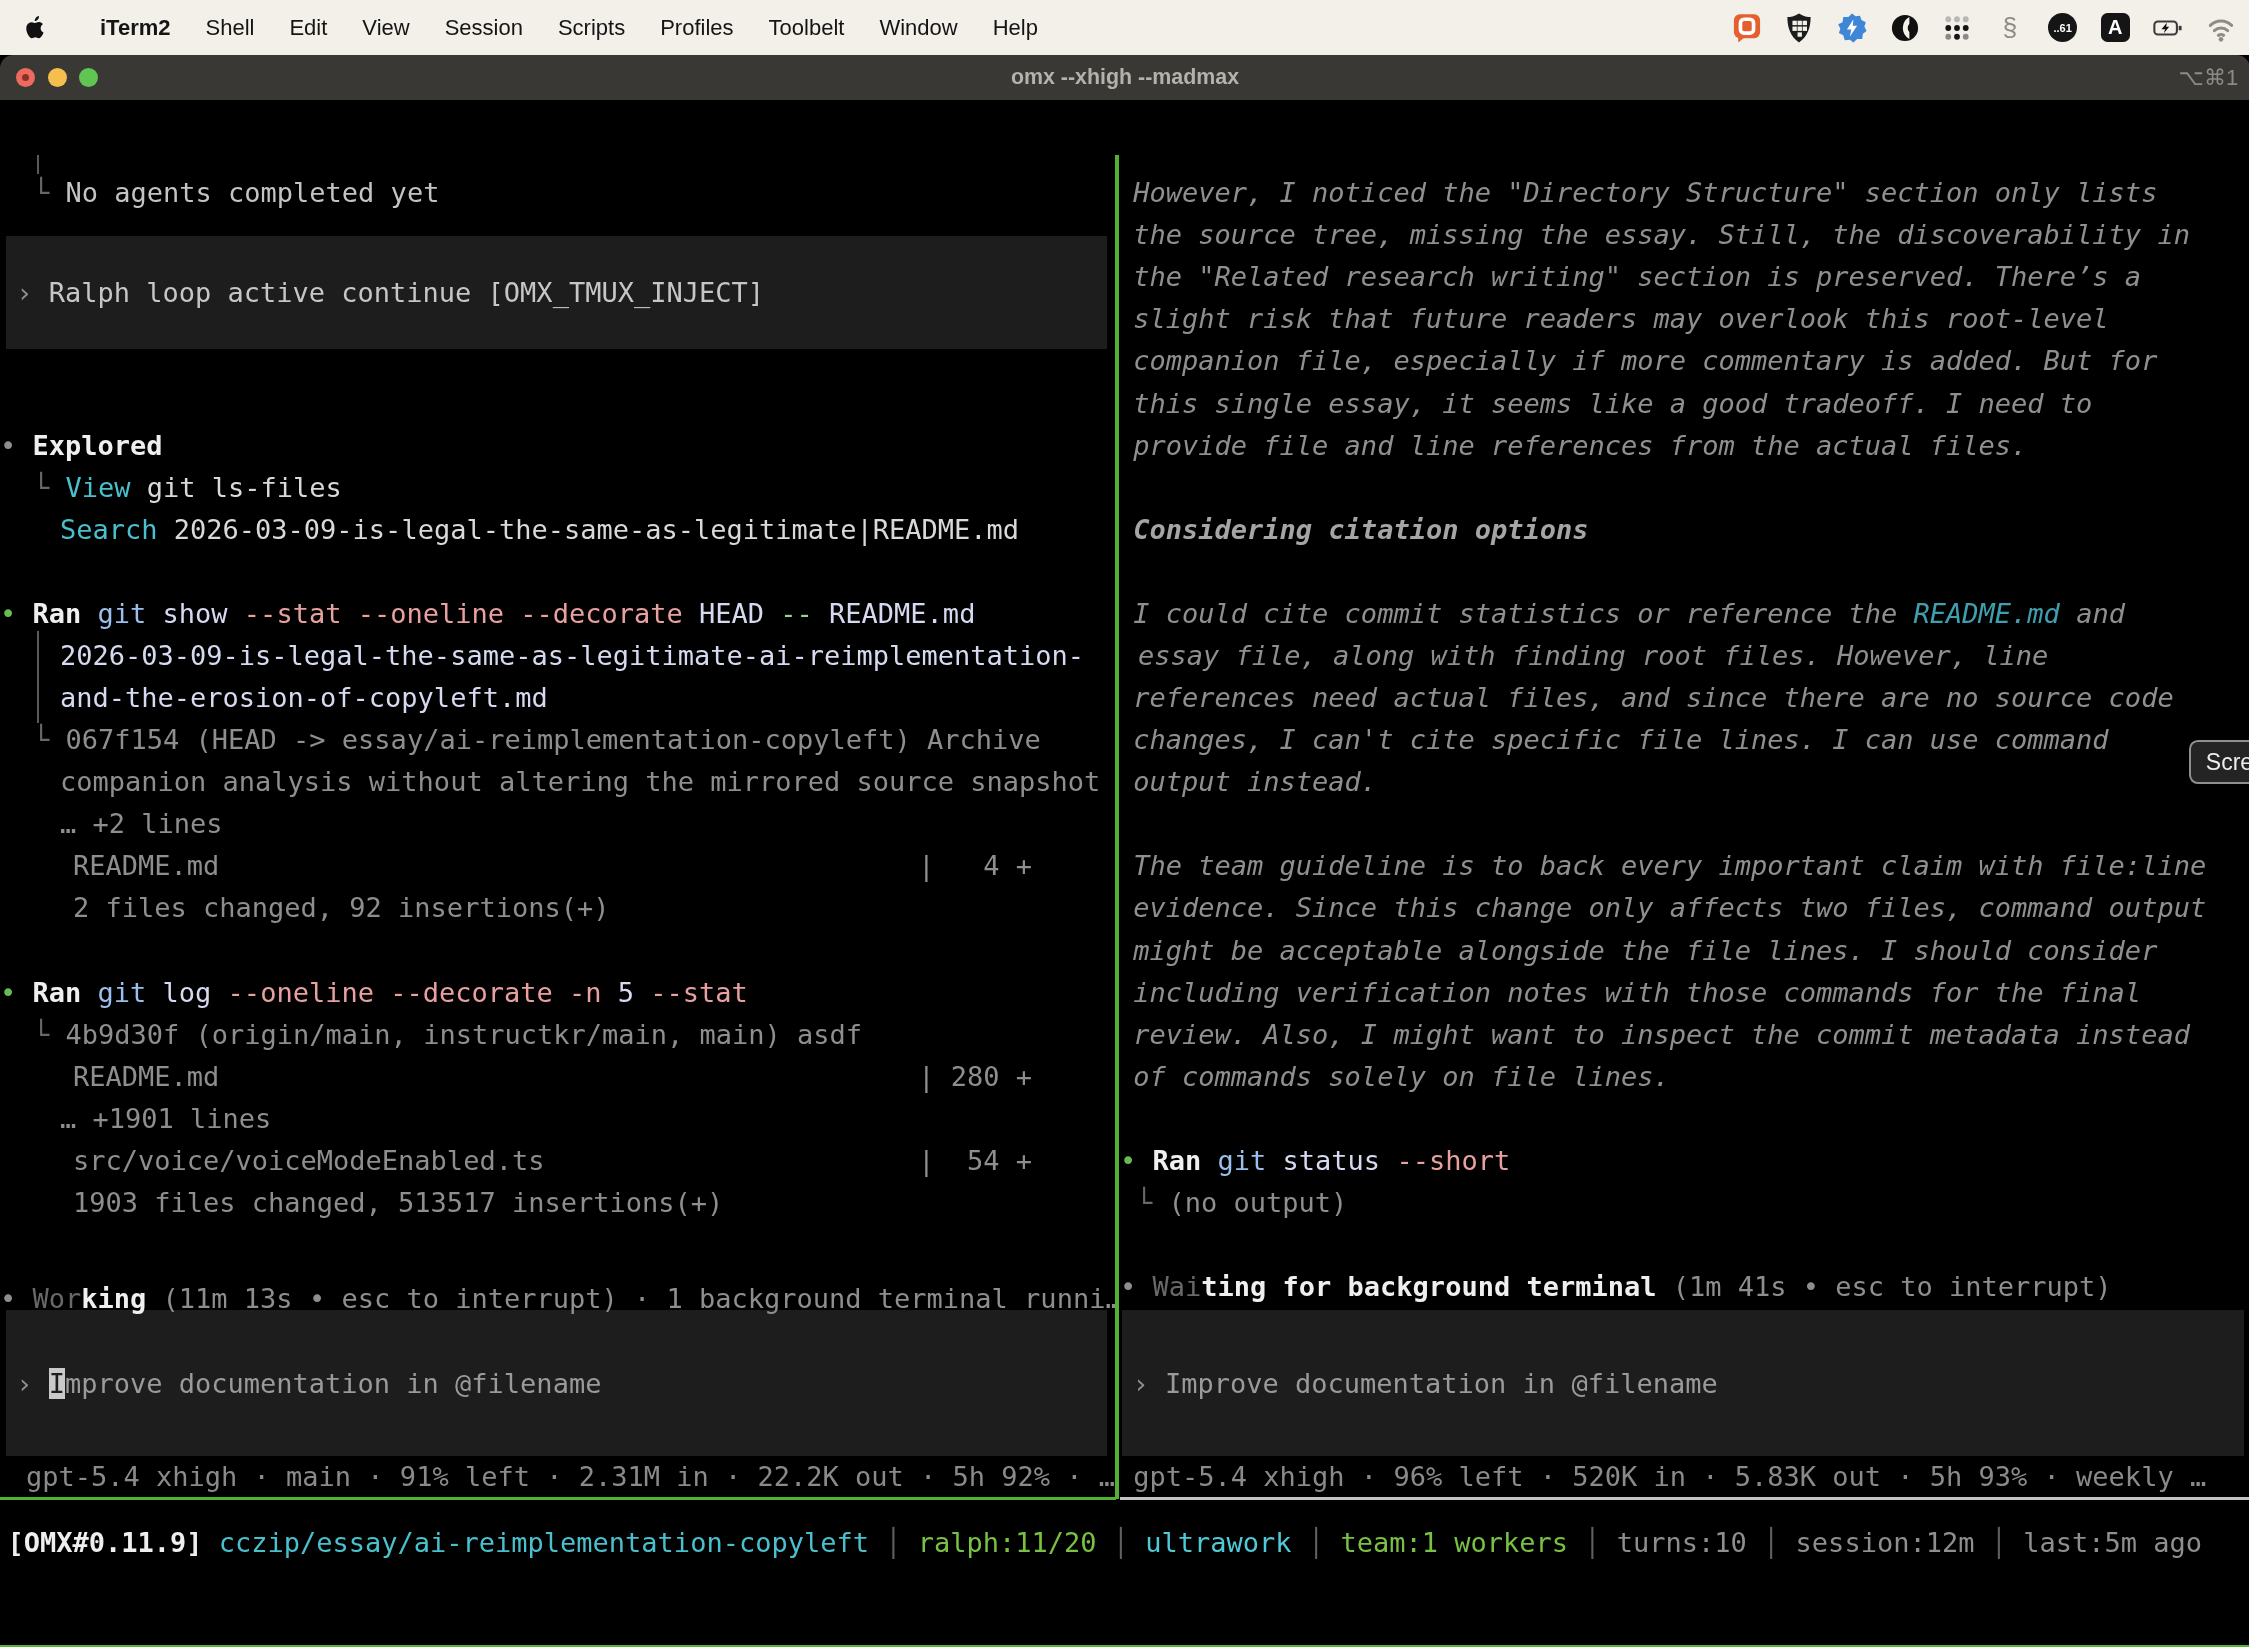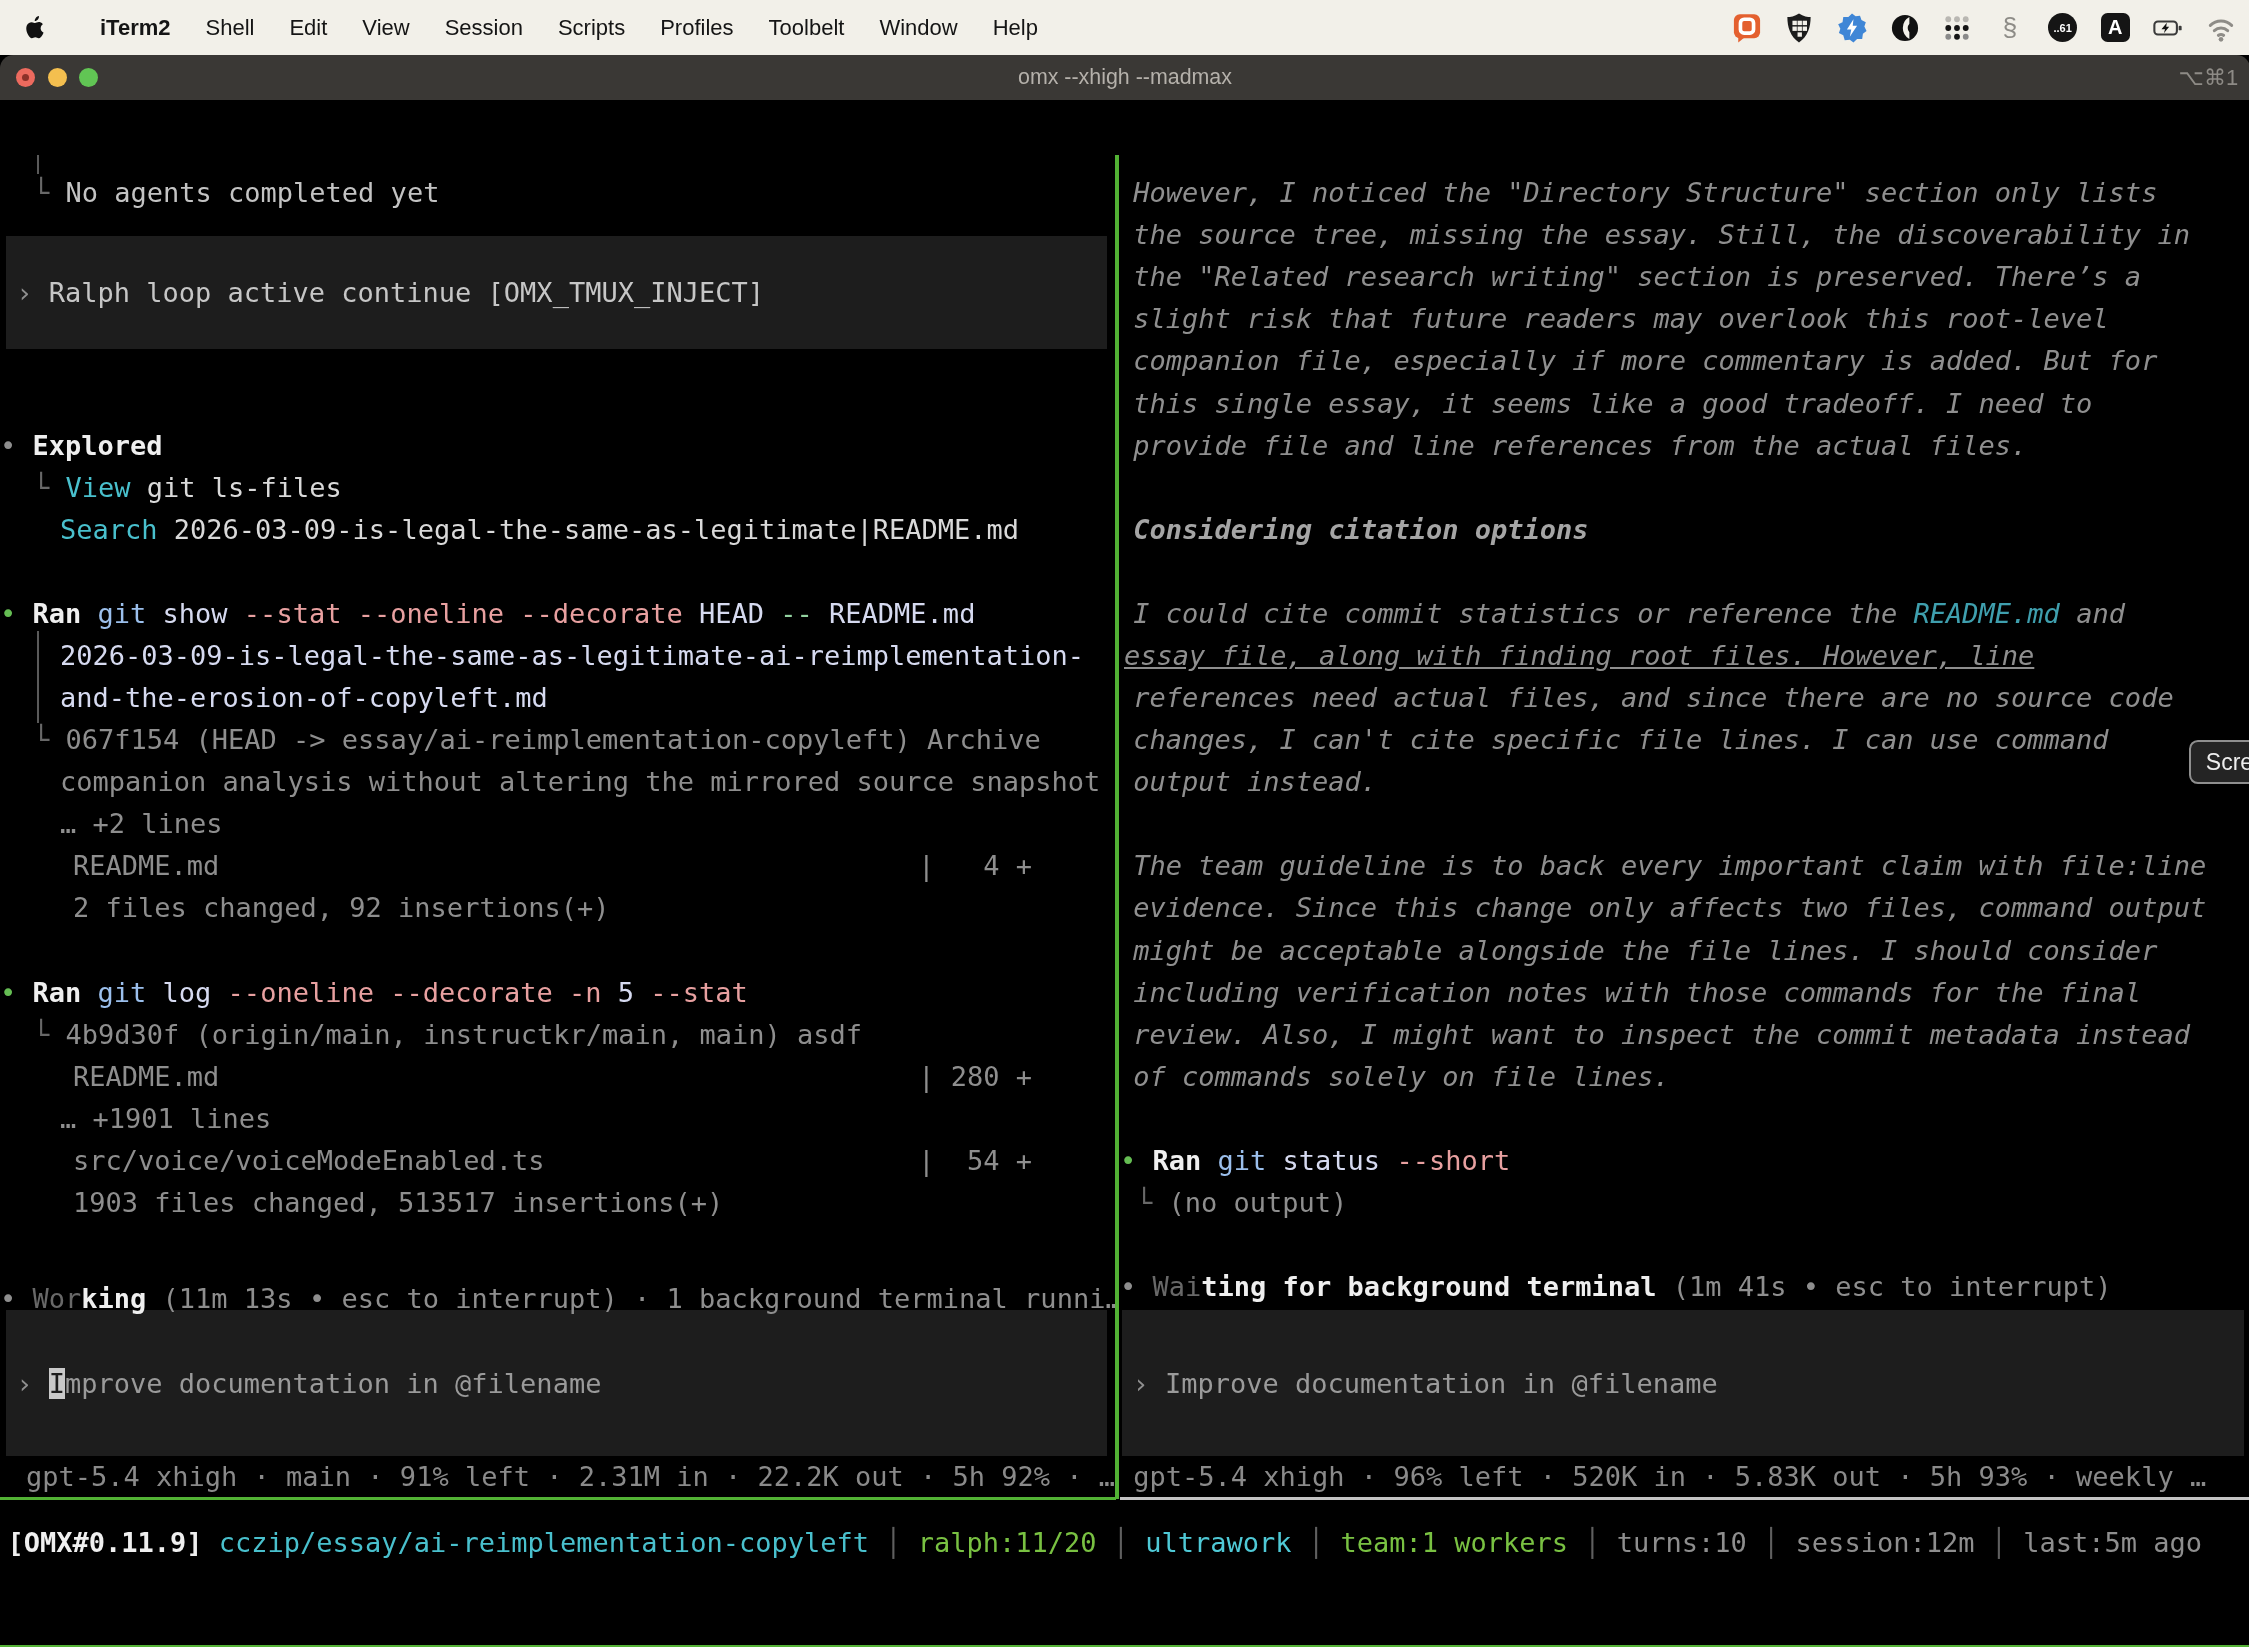--- a/index.html
+++ b/index.html
@@ -20,21 +20,21 @@
 
   
   #window{position:absolute;top:55px;left:0;width:2250px;height:1593px;background:#000;border-radius:13.3px 13.3px 0 0;overflow:hidden;}
   #titlebar{position:relative;width:100%;height:45px;background:#3a3835;}
   #traffic{position:absolute;left:16px;top:0;height:45px;display:flex;align-items:center;gap:12.5px;}
   .tl-btn{width:19px;height:19px;border-radius:50%;position:relative;}
   .tl-red{background:#ec6a5e;}
   .tl-red::after{content:"";position:absolute;left:5.9px;top:5.9px;width:7.4px;height:7.4px;border-radius:50%;background:#8c3129;}
   .tl-yellow{background:#f4bf4f;}
   .tl-green{background:#61c554;}
-  #win-title{position:absolute;left:0;right:0;top:0;height:45px;display:flex;align-items:center;justify-content:center;font-size:21.4px;font-weight:normal;color:#b5b1ab;}
+  #win-title{position:absolute;left:0;right:0;top:0;height:45px;display:flex;align-items:center;justify-content:center;font-size:21.4px;font-weight:bold;color:#b5b1ab;}
   #win-shortcut{position:absolute;right:11.8px;top:0;height:45px;display:flex;align-items:center;font-size:22px;color:#8e8b86;}
 
   
   #term{position:absolute;top:100px;left:0;width:2250px;height:1548px;background:#000;font-family:"DejaVu Sans Mono",monospace;font-size:27px;color:#8e8e8e;}
   .pane{position:absolute;top:0;height:1344px;overflow:hidden;}
   #pane-left{left:0;width:1116px;padding-left:13.3px;box-sizing:border-box;}
   #pane-right{left:1120px;width:1130px;padding-left:26px;box-sizing:border-box;}
   #divider{position:absolute;left:1115px;top:0;width:3.7px;height:1344px;background:#52b134;}
   #border-bottom-left{position:absolute;left:0;top:1342px;width:1116px;height:3px;background:#52b134;}
   #border-bottom-right{position:absolute;left:1120px;top:1342px;width:1130px;height:3px;background:#c3c3c3;}
@@ -238,21 +238,21 @@
         <div class="status-line" id="status-right">gpt-5.4 xhigh · 96% left · 520K in · 5.83K out · 5h 93% · weekly …</div>
       <div class="tl" style="top: 19px; left: 13.3px;"><span class="s-gi">However, I noticed the "Directory Structure" section only lists</span></div>
           <div class="tl" style="top: 61px; left: 13.3px;"><span class="s-gi">the source tree, missing the essay. Still, the discoverability in</span></div>
           <div class="tl" style="top: 103px; left: 13.3px;"><span class="s-gi">the "Related research writing" section is preserved. There’s a</span></div>
           <div class="tl" style="top: 145px; left: 13.3px;"><span class="s-gi">slight risk that future readers may overlook this root-level</span></div>
           <div class="tl" style="top: 187px; left: 13.3px;"><span class="s-gi">companion file, especially if more commentary is added. But for</span></div>
           <div class="tl" style="top: 230px; left: 13.3px;"><span class="s-gi">this single essay, it seems like a good tradeoff. I need to</span></div>
           <div class="tl" style="top: 272px; left: 13.3px;"><span class="s-gi">provide file and line references from the actual files.</span></div>
           <div class="tl" style="top: 356px; left: 13.3px;"><span class="s-hb">Considering citation options</span></div>
           <div class="tl" style="top: 440px; left: 13.3px;"><span class="s-gi">I could cite commit statistics or reference the </span><span class="s-ti">README.md</span><span class="s-gi"> and</span></div>
-          <div class="tl" style="top: 482px; left: 4px; text-decoration: underline;"><span class="s-gi">essay file, along with finding root files. However, line</span></div>
+          <div class="tl" style="top: 482px; left: 18px;"><span class="s-gi">essay file, along with finding root files. However, line</span></div>
           <div class="tl" style="top: 524px; left: 13.3px;"><span class="s-gi">references need actual files, and since there are no source code</span></div>
           <div class="tl" style="top: 566px; left: 13.3px;"><span class="s-gi">changes, I can't cite specific file lines. I can use command</span></div>
           <div class="tl" style="top: 608px; left: 13.3px;"><span class="s-gi">output instead.</span></div>
           <div class="tl" style="top: 692px; left: 13.3px;"><span class="s-gi">The team guideline is to back every important claim with file:line</span></div>
           <div class="tl" style="top: 734px; left: 13.3px;"><span class="s-gi">evidence. Since this change only affects two files, command output</span></div>
           <div class="tl" style="top: 777px; left: 13.3px;"><span class="s-gi">might be acceptable alongside the file lines. I should consider</span></div>
           <div class="tl" style="top: 819px; left: 13.3px;"><span class="s-gi">including verification notes with those commands for the final</span></div>
           <div class="tl" style="top: 861px; left: 13.3px;"><span class="s-gi">review. Also, I might want to inspect the commit metadata instead</span></div>
           <div class="tl" style="top: 903px; left: 13.3px;"><span class="s-gi">of commands solely on file lines.</span></div>
           <div class="tl" style="top: 987px; left: 0px;"><span class="s-gb">• </span><span class="s-b">Ran</span><span class="s-bl"> git</span><span class="s-lv"> status</span><span class="s-sa"> --short</span></div>

